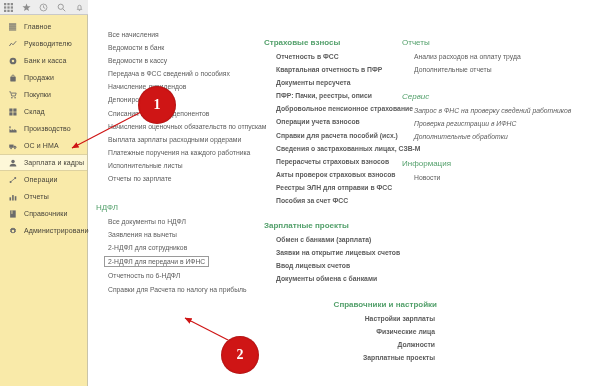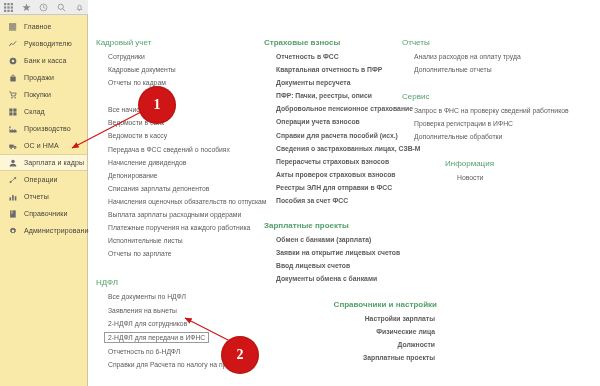--- a/index.html
+++ b/index.html
@@ -284,26 +284,20 @@
       </svg>
     </span>
     <span class="nav-label">Администрирование</span>
   </div>
 </div>
 
 <div id="content">
 
   <div class="col" id="col1">
 
-    <div class="group" style="margin-top:22px;">
-      <div class="group-title">Кадровый учет</div>
-      <div><span class="link">Сотрудники</span></div>
-      <div><span class="link">Кадровые документы</span></div>
-      <div><span class="link">Отчеты по кадрам</span></div>
-    </div>
 
     <div class="group" style="margin-top:14px;">
       <div><span class="link">Все начисления</span></div>
       <div><span class="link">Ведомости в банк</span></div>
       <div><span class="link">Ведомости в кассу</span></div>
       <div><span class="link">Передача в ФСС сведений о пособиях</span></div>
       <div><span class="link">Начисление дивидендов</span></div>
       <div><span class="link">Депонирование</span></div>
       <div><span class="link">Списания зарплаты депонентов</span></div>
       <div><span class="link">Начисления оценочных обязательств по отпускам</span></div>
@@ -360,28 +354,28 @@
   </div>
 
   <div class="col" id="col3">
 
     <div class="group" style="margin-top:22px;">
       <div class="group-title">Отчеты</div>
       <div><span class="link">Анализ расходов на оплату труда</span></div>
       <div><span class="link">Дополнительные отчеты</span></div>
     </div>
 
-    <div class="group" style="margin-top:14px;">
+    <div class="group" style="margin-top:14px;font-style:italic;">
       <div class="group-title">Сервис</div>
       <div><span class="link">Запрос в ФНС на проверку сведений работников</span></div>
       <div><span class="link">Проверка регистрации в ИФНС</span></div>
       <div><span class="link">Дополнительные обработки</span></div>
     </div>
 
-    <div class="group" style="margin-top:14px;margin-left:43px;">
+    <div class="group" style="margin-top:14px;">
       <div class="group-title">Информация</div>
       <div><span class="link">Новости</span></div>
     </div>
   </div>
 </div>
 
 <svg id="anno-svg">
   <defs>
     <marker id="arrowhead" markerWidth="6" markerHeight="5" refX="5.6" refY="2.5" orient="auto">
       <polygon points="0 0, 6 2.5, 0 5" fill="#cf1515"></polygon>

